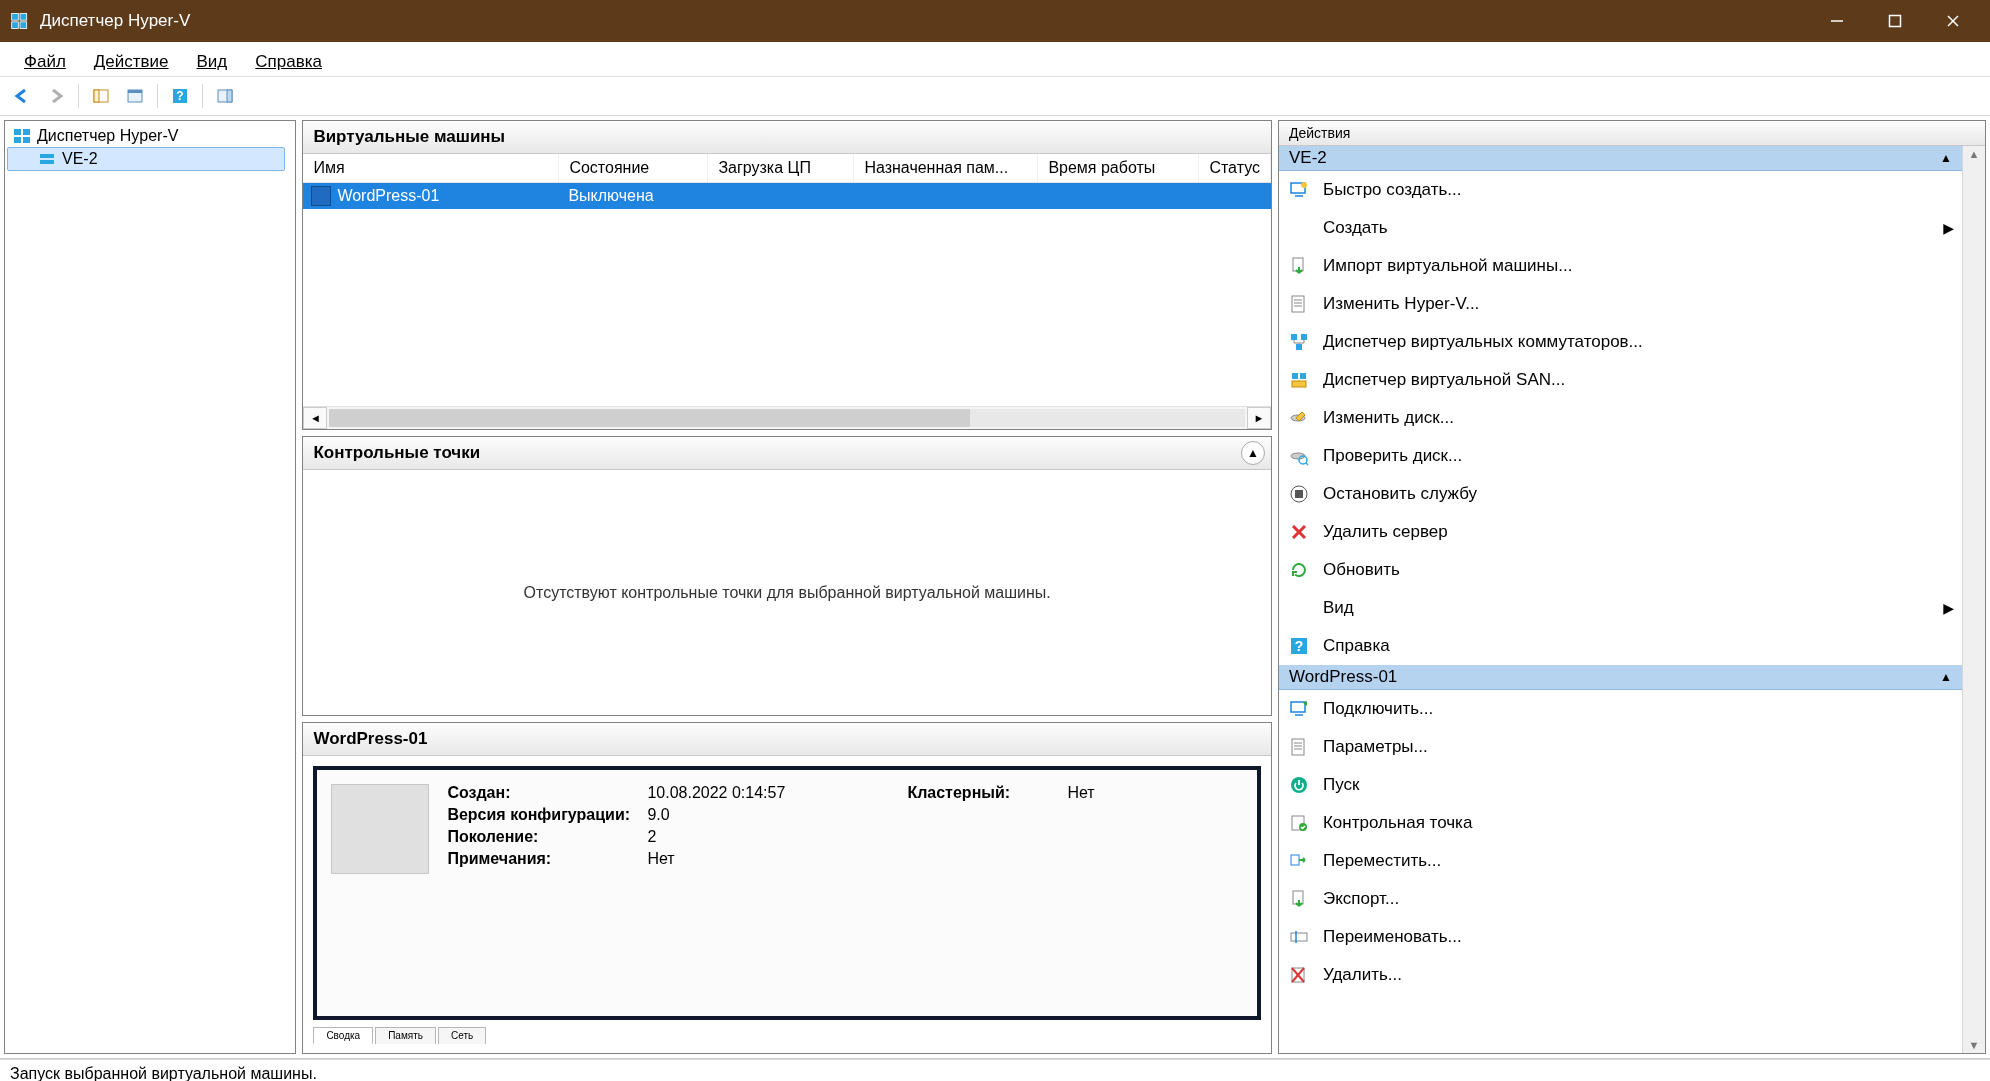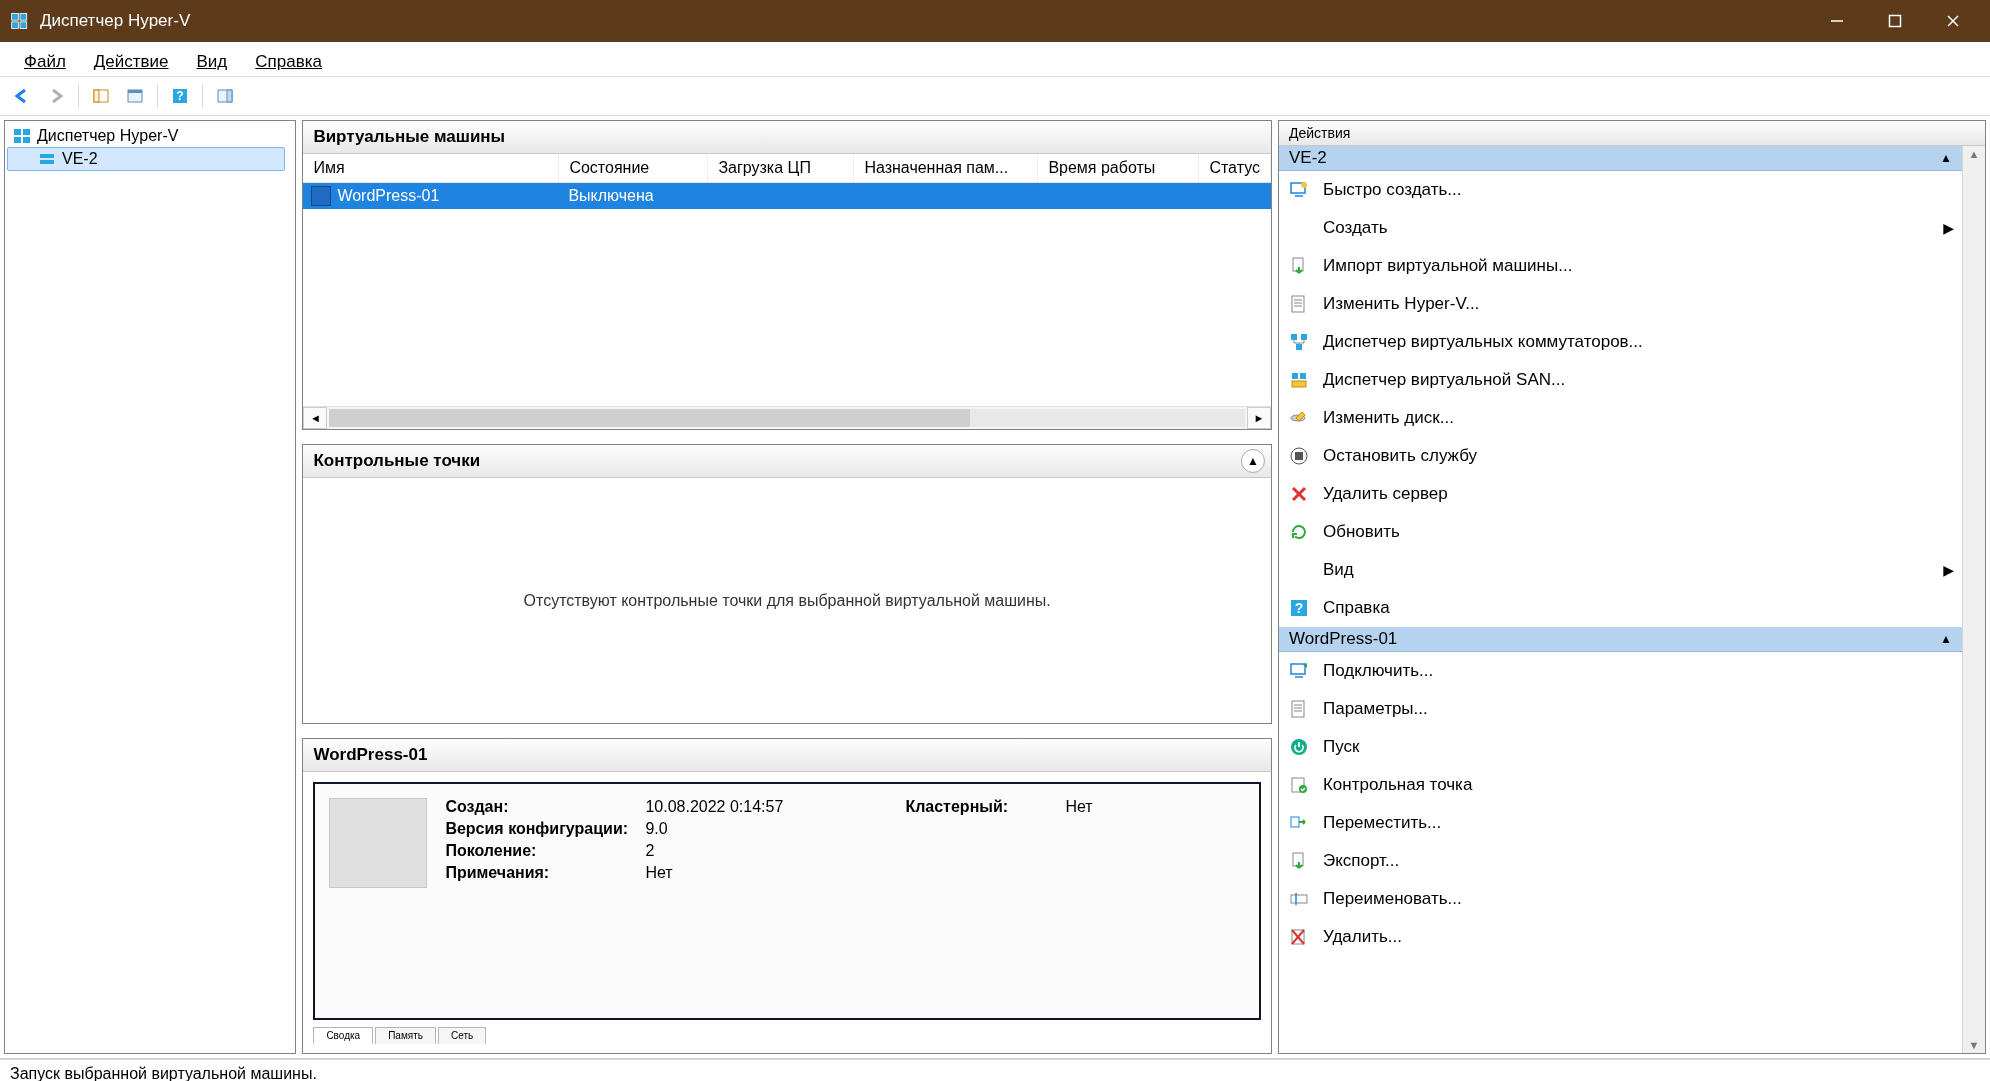--- a/index.html
+++ b/index.html
@@ -57,21 +57,21 @@
     border-bottom:1px solid #d0d0d0;
   }
   .treepane {
     width: 294px; border:1px solid #828282; background:#fff; padding:4px 2px;
     box-sizing:border-box;
   }
   .tree-row { display:flex; align-items:center; height:22px; padding:0 4px; font-size:16px;}
   .tree-row.child { padding-left: 28px; background:#d3e8ff; border:1px solid #7fb5e6; border-radius:2px; margin-right:8px;}
   .tree-row .icn { width:22px; display:flex; align-items:center; justify-content:center; margin-right:4px;}
   .centerpane {
-    flex:1; display:flex; flex-direction:column; gap:14px; padding:0 4px;
+    flex:1; display:flex; flex-direction:column; gap:6px; padding:0 4px;
     box-sizing:border-box;
   }
   .group {
     border:1px solid #828282; background:#fff;
     display:flex; flex-direction:column;
   }
   .group-hdr {
     height: 32px; display:flex; align-items:center; padding:0 10px;
     background: linear-gradient(#fdfdfd,#e8e8e8);
     border-bottom:1px solid #c7c7c7;
@@ -104,21 +104,21 @@
   }
   .hscroll .ar { width:22px;height:20px;border:1px solid #ccc;background:#fafafa;display:flex;align-items:center;justify-content:center;font-size:11px;}
   .hscroll .track { flex:1; height:18px; background:#e8e8e8; margin:0 2px; position:relative;}
   .hscroll .thumb { position:absolute; left:0; top:0; height:18px; width:70%; background:#cfcfcf; }
   .checkpoints-body {
     flex:1; display:flex; align-items:center; justify-content:center;
     font-size:16px; color:#333; padding:30px;
   }
   .details-body { flex:1; padding:10px; display:flex; flex-direction:column; gap:6px;}
   .details-content {
-    flex:1; border:2px solid #0f172a; padding:14px; display:flex; gap:18px;
+    flex:1; border:4px solid #0f172a; padding:14px; display:flex; gap:18px;
     background:#fbfbfb;
   }
   .thumb-box { width:96px; height:88px; background:#e0e0e0; border:1px solid #c7c7c7;}
   .details-grid {
     display:grid; grid-template-columns: 200px 260px 160px auto;
     font-size:16px; row-gap:4px; align-content:start;
   }
   .details-grid .lbl { font-weight:600;}
   .tabs-row { display:flex; gap:2px; }
   .tab {
@@ -434,20 +434,30 @@
               <svg class="ai" viewBox="0 0 20 20">
                 <ellipse cx="9" cy="10" rx="7" ry="3" fill="#ccc" stroke="#888"></ellipse>
                 <path d="M13 4l3 3-6 6-3-3z" fill="#f5c542" stroke="#c49000"></path>
               </svg>
             </span>
           <span>Изменить диск...</span>
         </div>
         <div class="action-item">
           <span class="ai-icon">
               <svg class="ai" viewBox="0 0 20 20">
+                <ellipse cx="9" cy="10" rx="7" ry="3" fill="#ccc" stroke="#888"></ellipse>
+                <circle cx="14" cy="14" r="4" fill="none" stroke="#2aa6e0" stroke-width="1.5"></circle>
+                <line x1="17" y1="17" x2="19" y2="19" stroke="#2aa6e0" stroke-width="1.5"></line>
+              </svg>
+            </span>
+          <span>Проверить диск...</span>
+        </div>
+        <div class="action-item">
+          <span class="ai-icon">
+              <svg class="ai" viewBox="0 0 20 20">
                 <circle cx="10" cy="10" r="8" fill="#fff" stroke="#555"></circle>
                 <rect x="6" y="6" width="8" height="8" fill="#555"></rect>
               </svg>
             </span>
           <span>Остановить службу</span>
         </div>
         <div class="action-item">
           <span class="ai-icon">
               <svg class="ai" viewBox="0 0 20 20">
                 <line x1="4" y1="4" x2="16" y2="16" stroke="#d33" stroke-width="3"></line>

